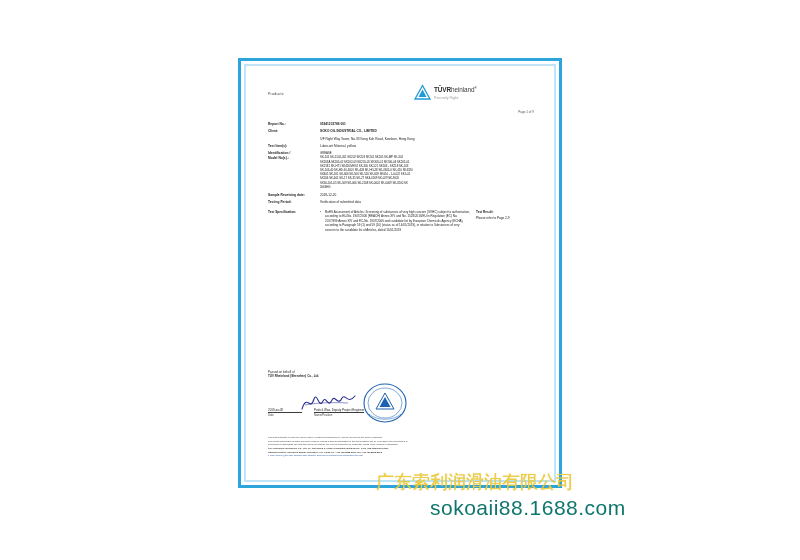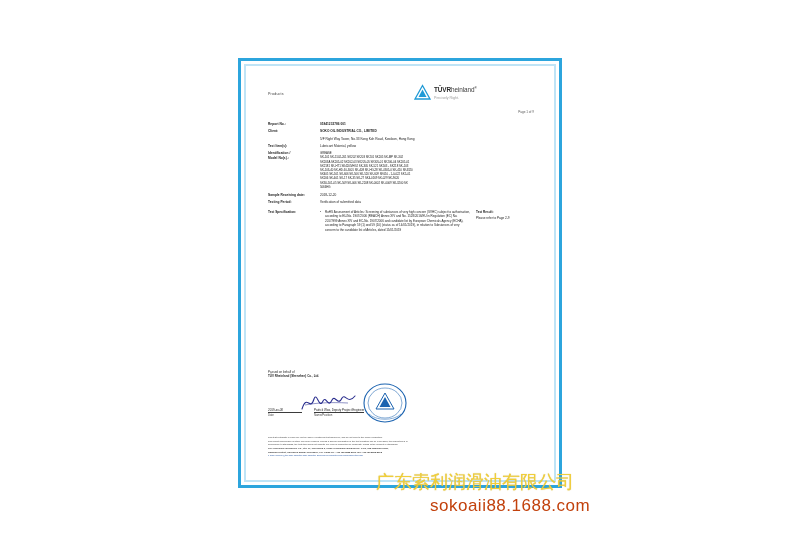--- a/index.html
+++ b/index.html
@@ -248,22 +248,22 @@
     font-size: 18px;
     color: #f0ce3a;
     font-family: Liberation Serif, serif;
     text-shadow: 0 0 1px rgba(180,150,20,.6);
     white-space: nowrap;
   }
   .wm-site {
     position: absolute;
     left: 430px;
     top: 496px;
-    font-size: 17px;
-    color: #c2410c;
+    font-size: 21px;
+    color: #0f766e;
     letter-spacing: .5px;
     white-space: nowrap;
   }
 </style>
 </head>
 <body>
 
 <div class="canvas">
 
   <div class="cert-frame">

